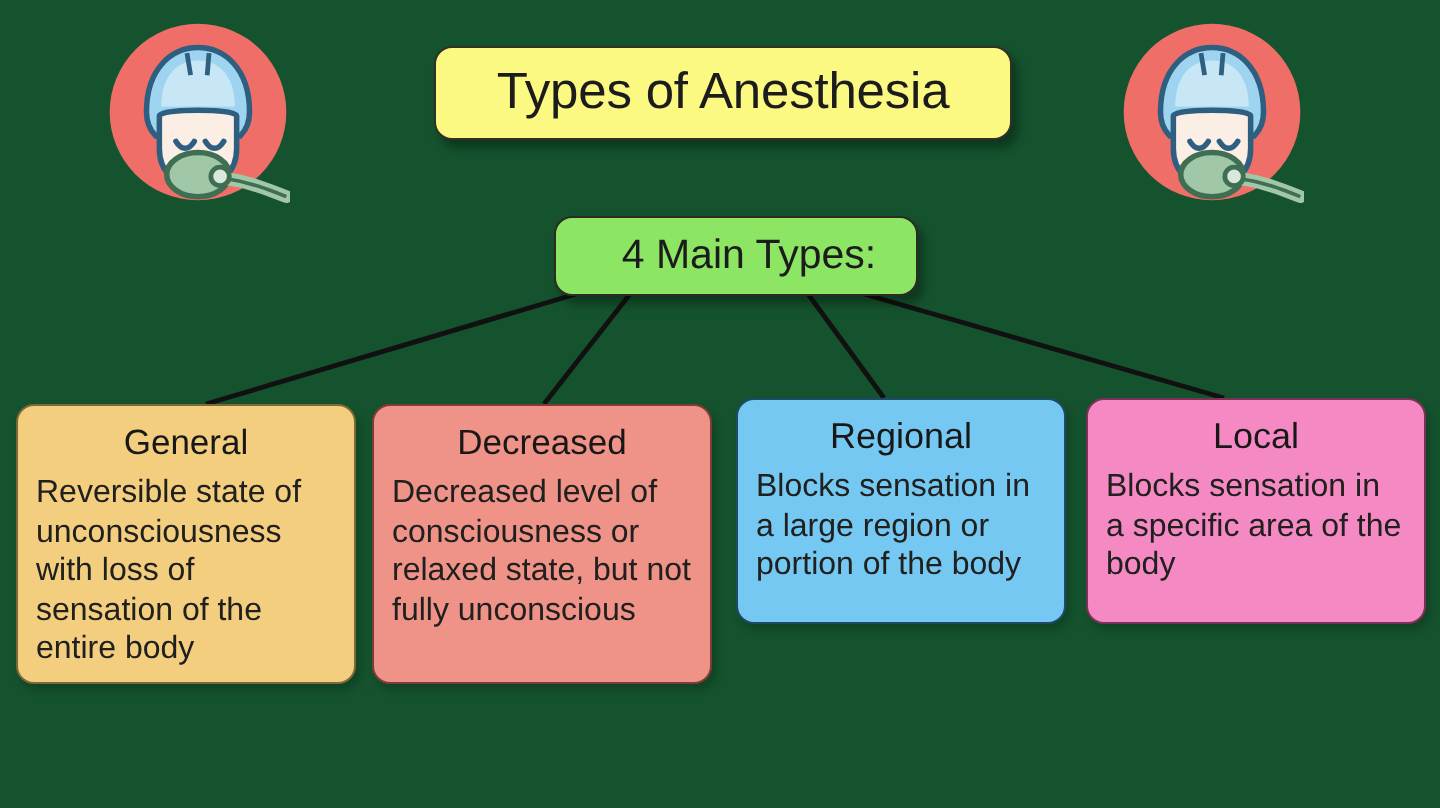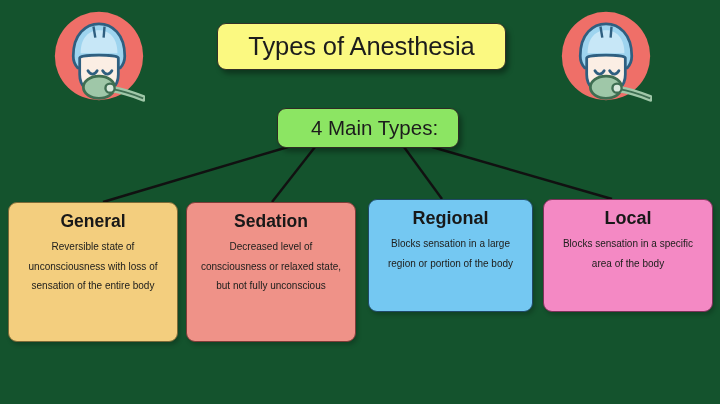--- a/index.html
+++ b/index.html
@@ -96,32 +96,31 @@
     box-sizing: border-box;
     border-radius: 9px;
     border-style: solid;
     border-width: 1.6px;
     padding: 7px 9px 8px 9px;
     z-index: 4;
     box-shadow: 2px 3px 4px rgba(0,0,0,0.20);
   }
   .type-card .card-title {
     text-align: center;
-    font-weight: bold;
+    font-weight: normal;
     font-size: 17.5px;
     color: #181818;
     line-height: 22px;
     margin-bottom: 5px;
     white-space: nowrap;
   }
   .type-card .card-body {
-    font-size: 10px;
+    font-size: 16px;
     line-height: 19.5px;
     color: #20201e;
-    text-align: center;
   }
 
   
   #card-general {
     left: 8px;  top: 202px;  width: 170px; height: 140px;
     background: #f3ce7e;
     border-color: #7b6a37;
   }
   #card-sedation {
     left: 186px; top: 202px; width: 170px; height: 140px;
@@ -200,21 +199,21 @@
   <div id="hub-box">
     <span class="hub-text">4 Main Types:</span>
   </div>
 
   <div class="type-card" id="card-general">
     <div class="card-title">General</div>
     <div class="card-body">Reversible state of unconsciousness with loss of sensation of the entire body</div>
   </div>
 
   <div class="type-card" id="card-sedation">
-    <div class="card-title">Sedation</div>
+    <div class="card-title">Decreased</div>
     <div class="card-body">Decreased level of consciousness or relaxed state, but not fully unconscious</div>
   </div>
 
   <div class="type-card" id="card-regional">
     <div class="card-title">Regional</div>
     <div class="card-body">Blocks sensation in a large region or portion of the body</div>
   </div>
 
   <div class="type-card" id="card-local">
     <div class="card-title">Local</div>

